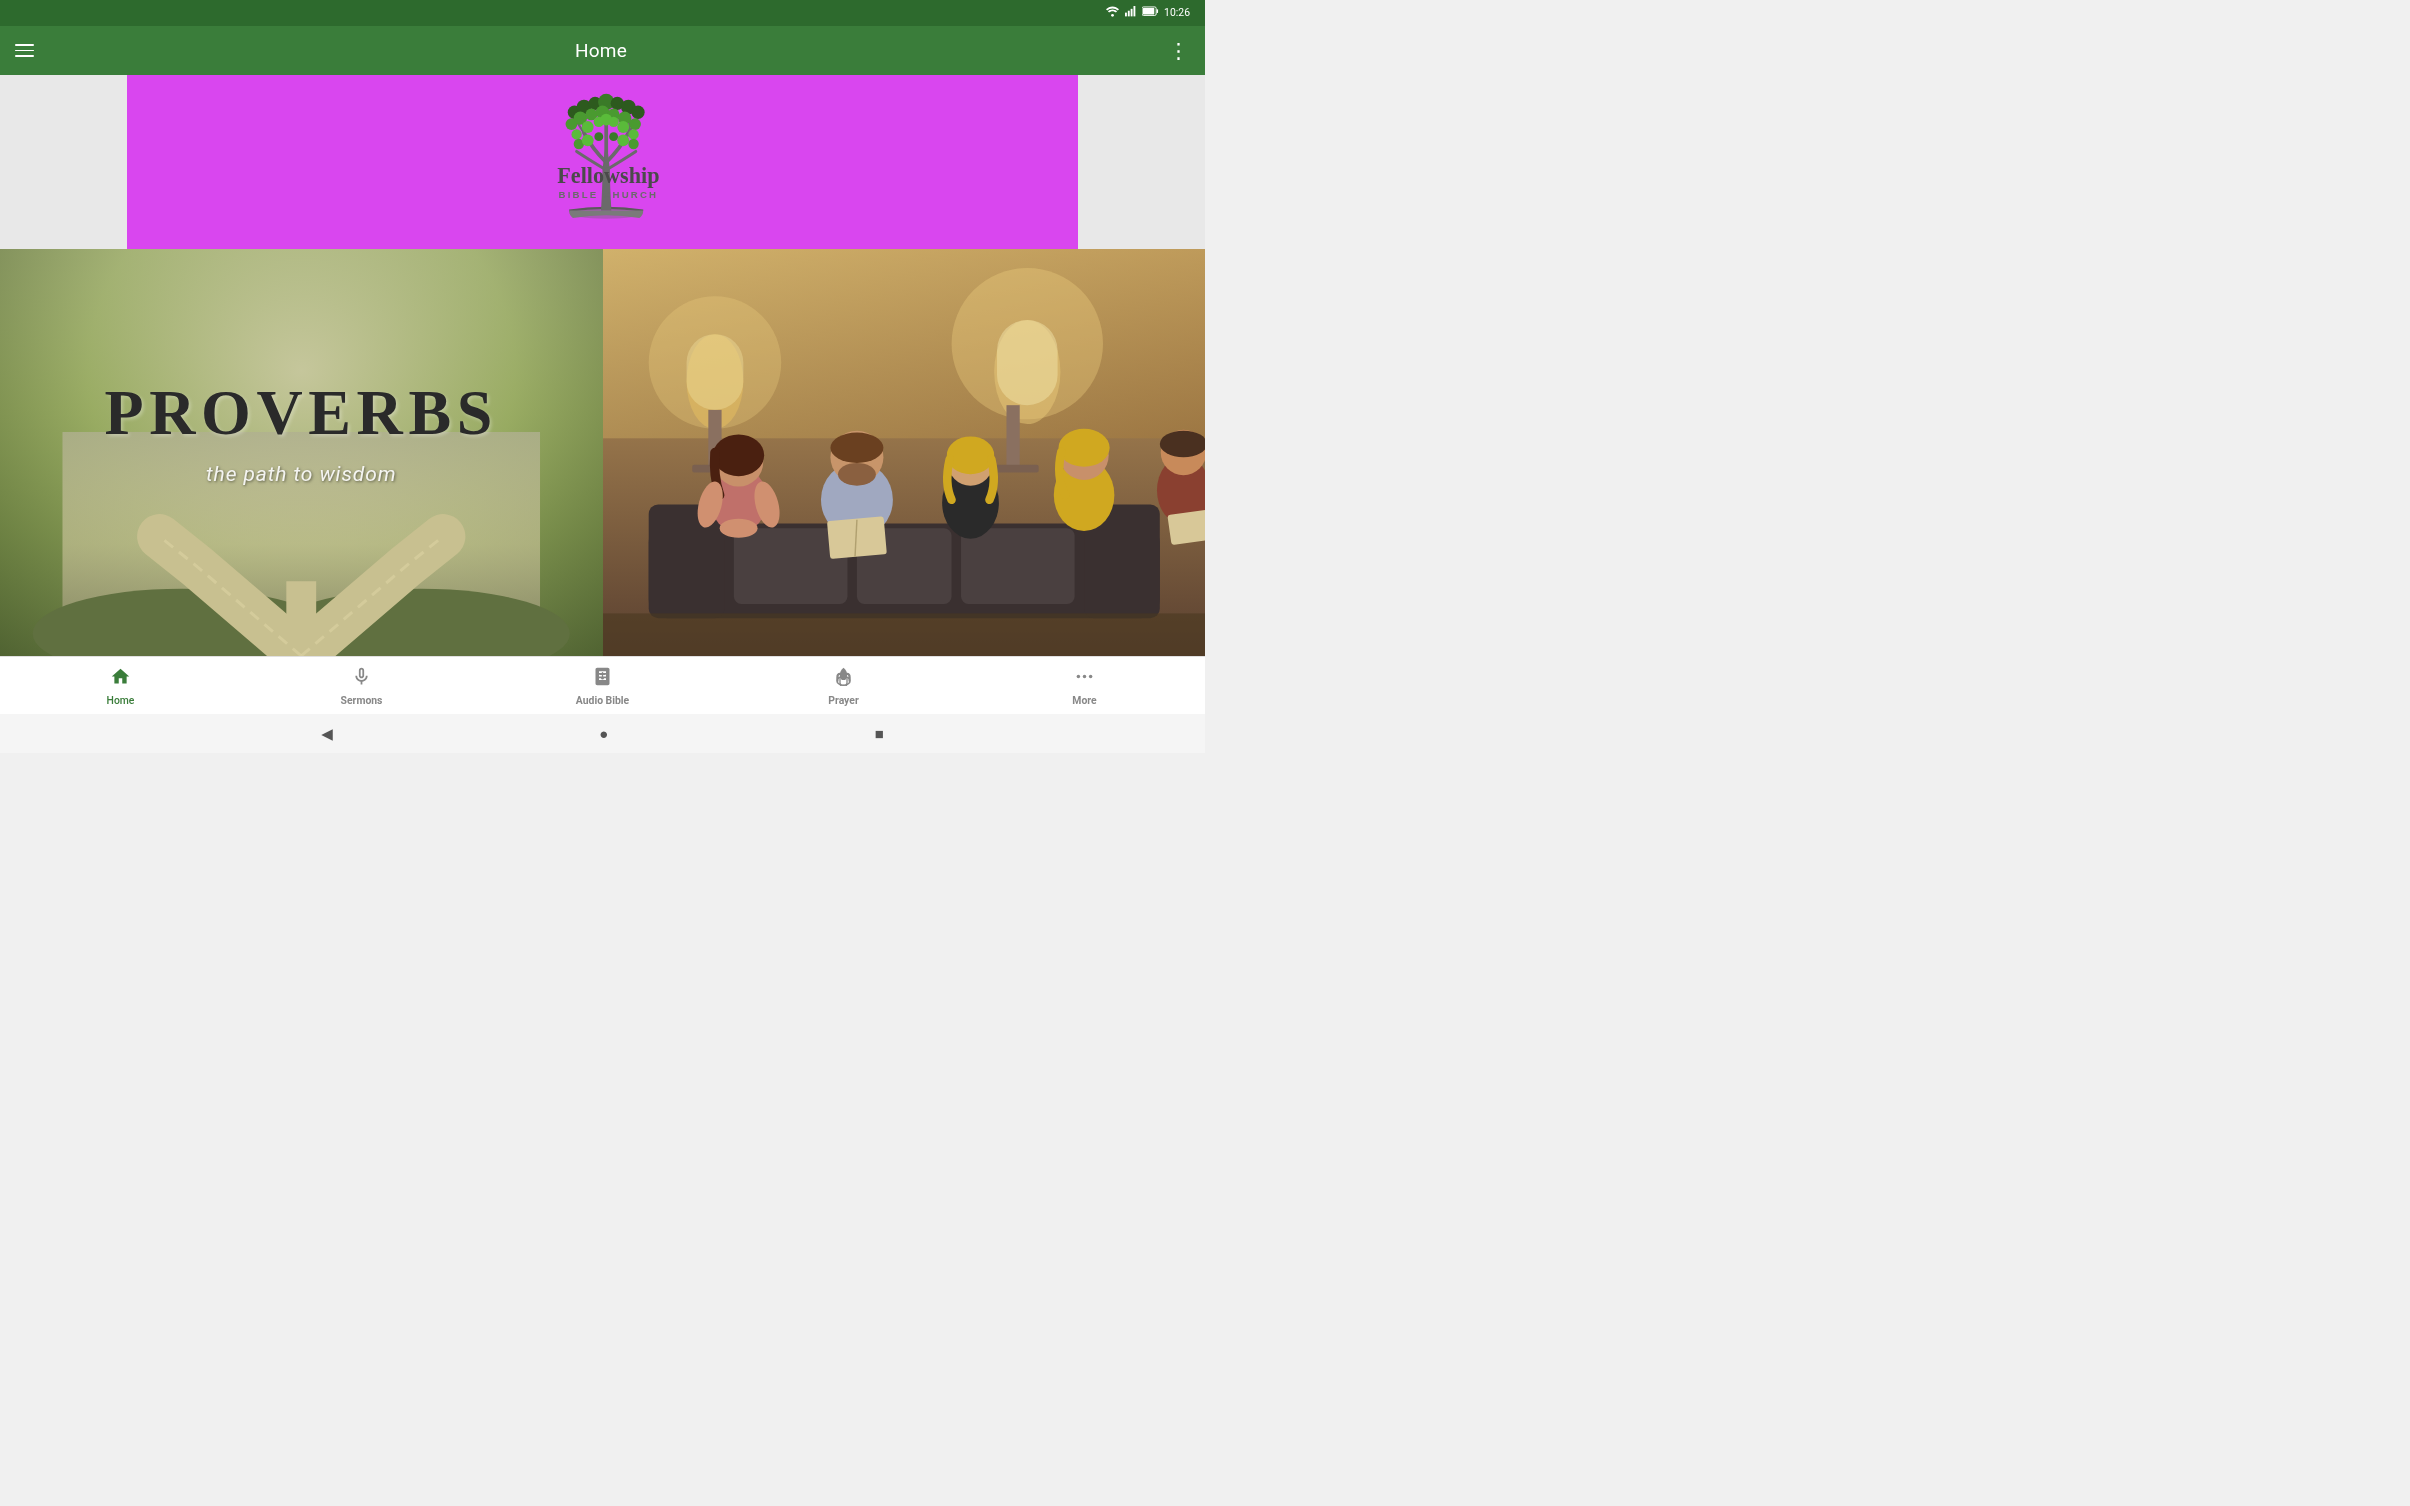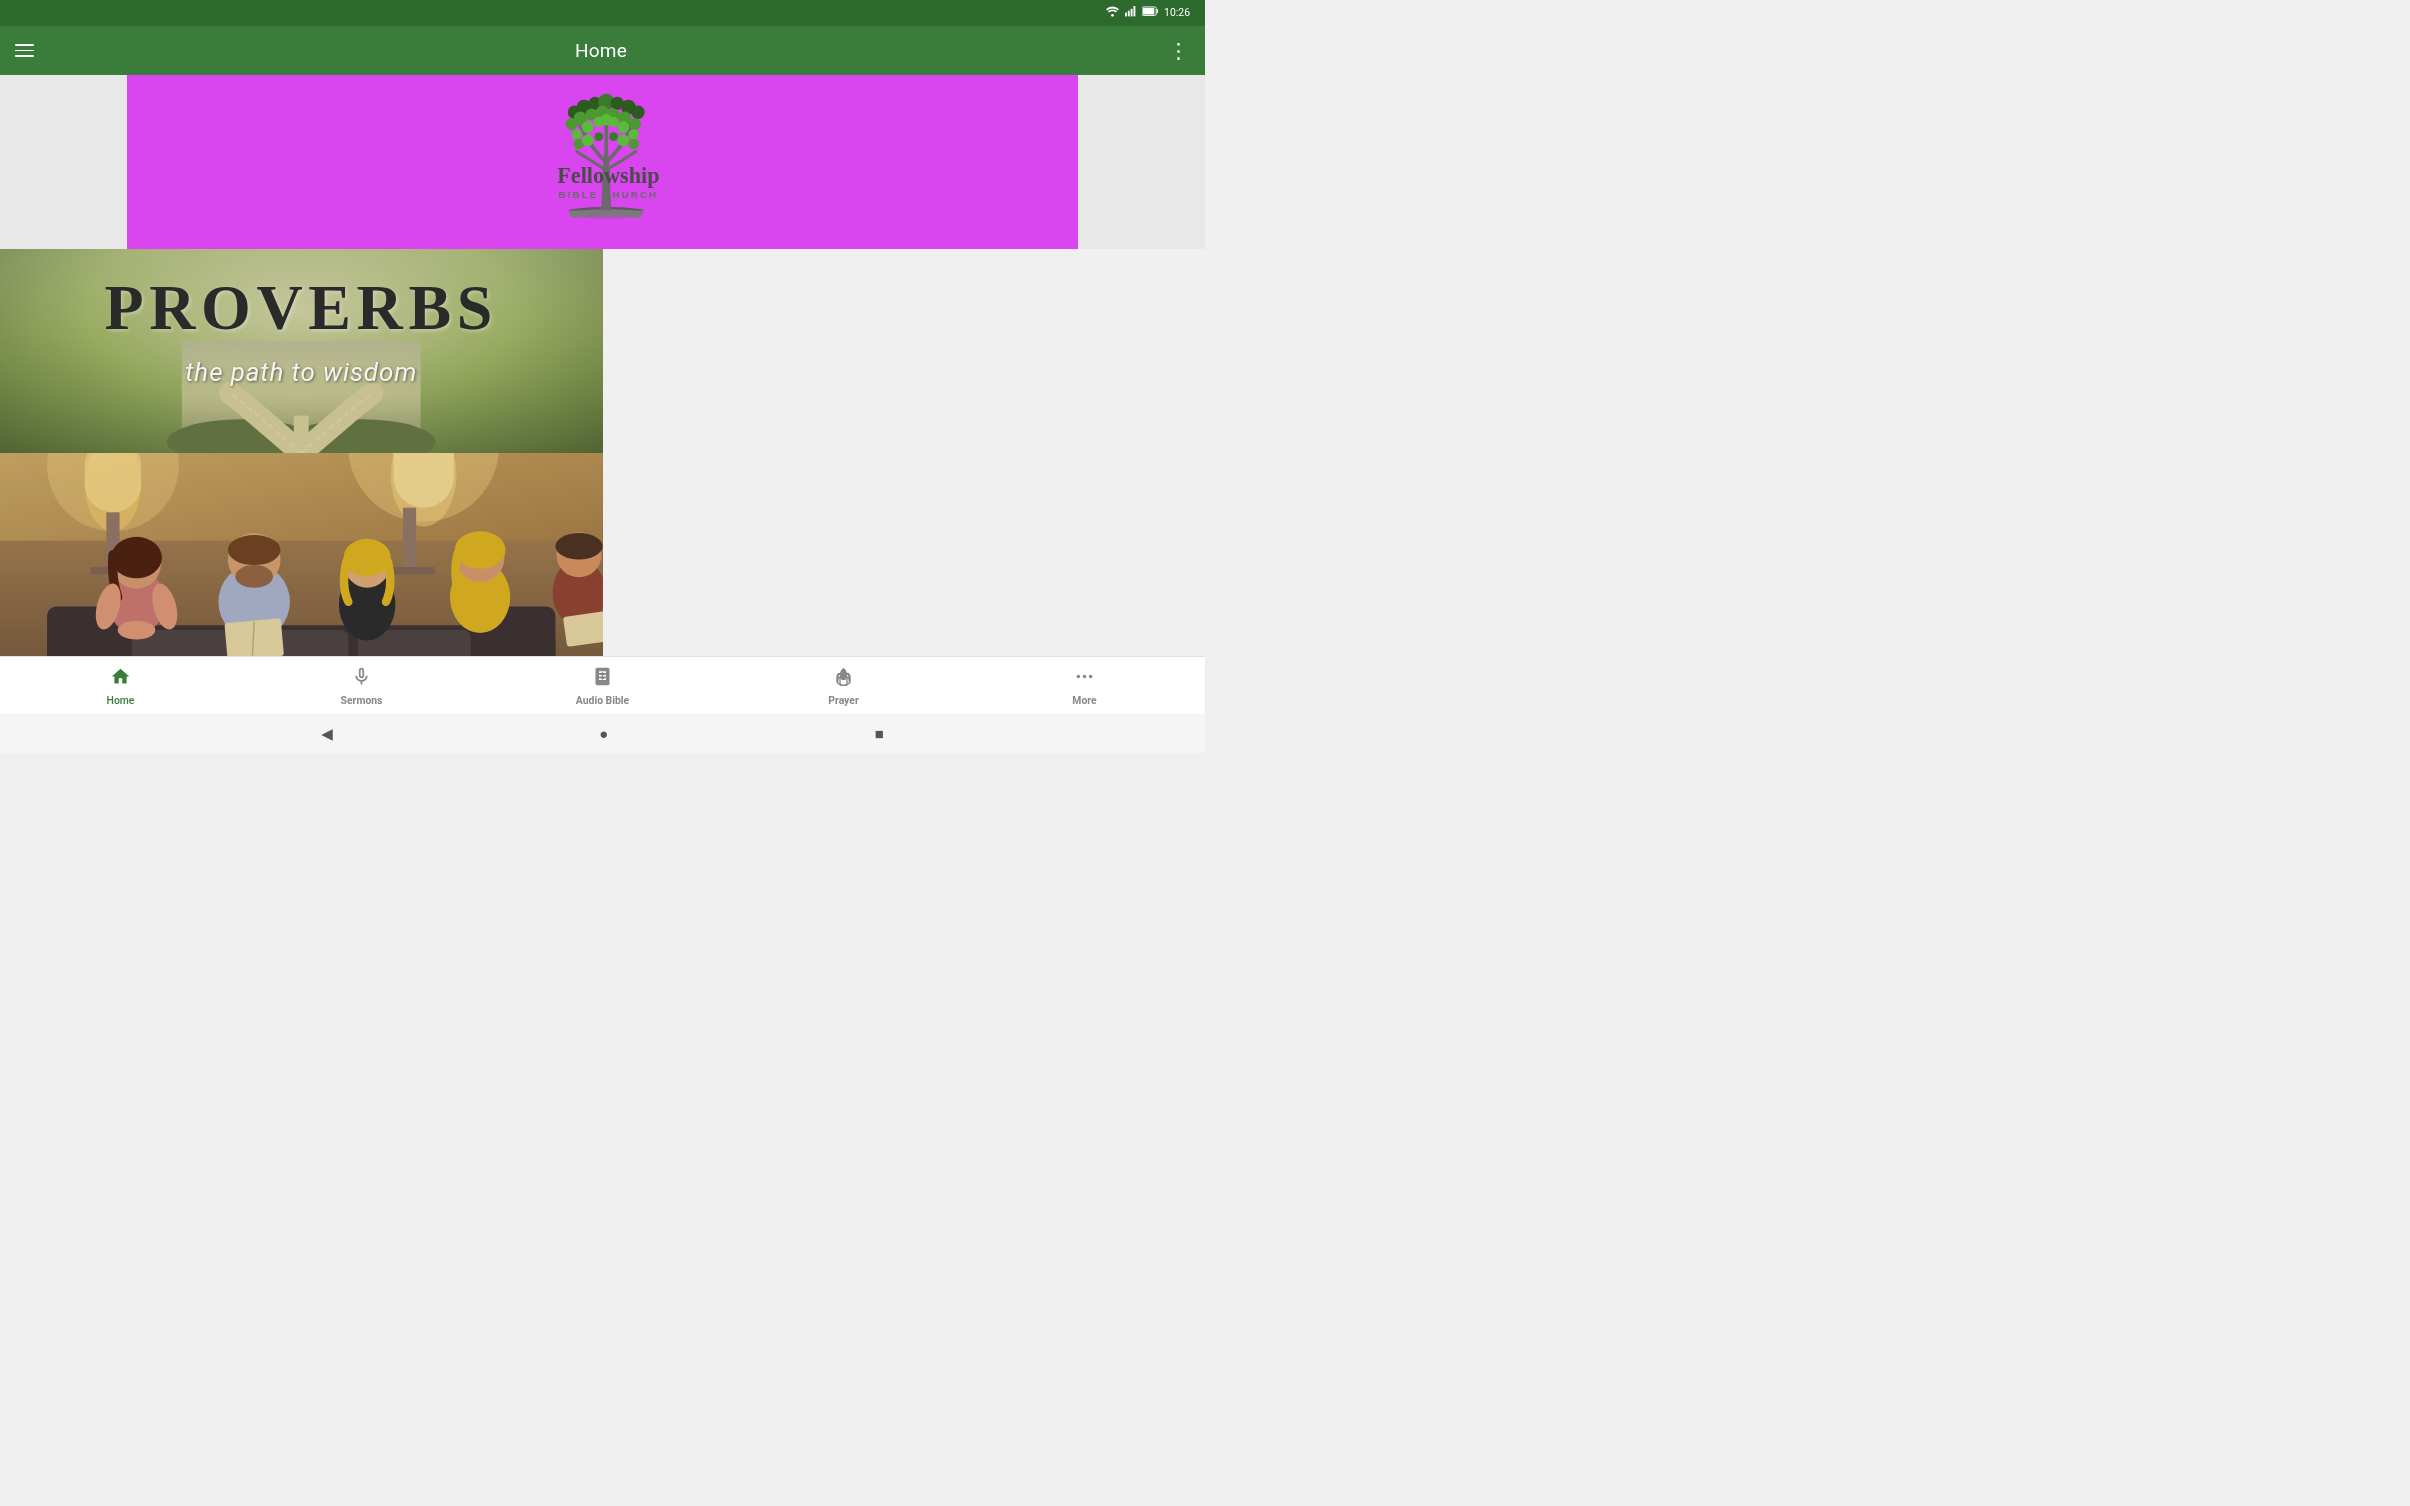--- a/index.html
+++ b/index.html
@@ -106,21 +106,21 @@
       display: flex;
       align-items: center;
       justify-content: center;
     }
 
     
     .content-area {
       width: 100%;
       height: 407px;
       display: flex;
-      flex-direction: column;
+      flex-direction: row;
     }
 
     
     .proverbs-banner {
       width: 50%;
       height: 100%;
       background: linear-gradient(to bottom, #c8c8a0 0%, #a0b060 40%, #7a9040 70%, #506030 100%);
       position: relative;
       overflow: hidden;
       display: flex;
@@ -150,21 +150,21 @@
       font-size: 64px;
       font-weight: 900;
       color: #2a2a2a;
       letter-spacing: 5.6px;
       text-transform: uppercase;
       font-family: Georgia, serif;
       text-shadow: 1.9px 1.9px 3.8px rgba(255,255,255,0.3);
       line-height: 1;
     }
     .proverbs-subtitle {
-      font-size: 26px;
+      font-size: 21px;
       color: rgba(255,255,255,0.9);
       font-style: italic;
       margin-top: 17px;
       letter-spacing: 0.9px;
       text-shadow: 0.9px 0.9px 2.8px rgba(0,0,0,0.5);
     }
 
     
     .small-group-banner {
       width: 50%;

